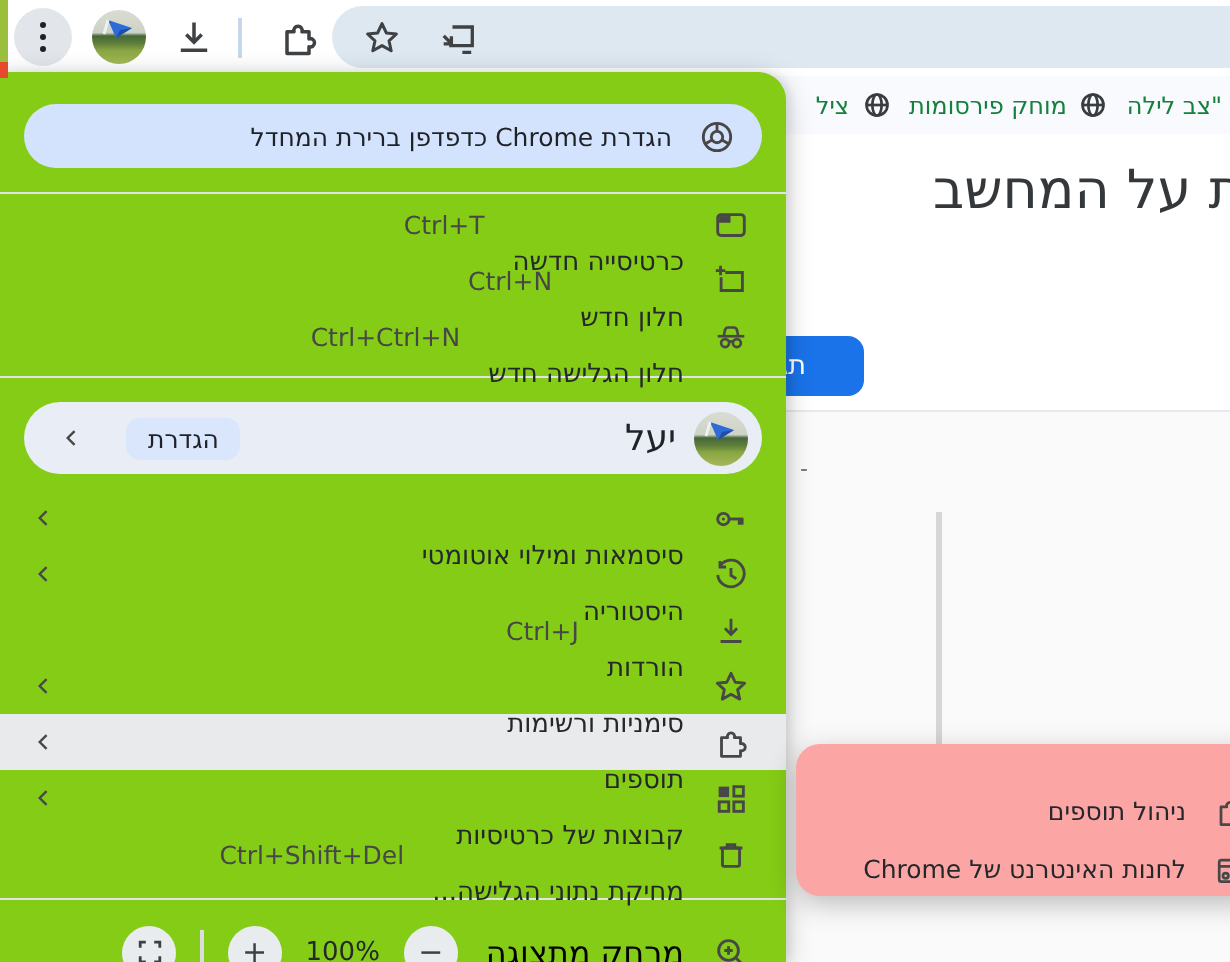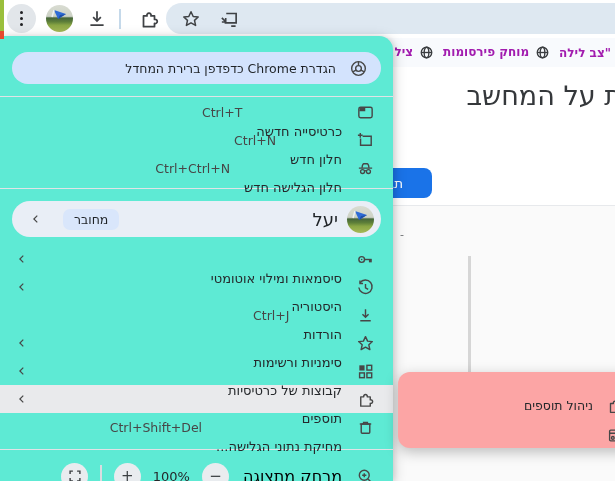--- a/index.html
+++ b/index.html
@@ -22,31 +22,31 @@
                background:linear-gradient(#d9dcd2 0%, #cdd2c6 42%, #47663a 48%, #5d7f39 62%, #8aa644 75%, #a5b957 100%); }
   .tb-avatar svg, .user-avatar svg { position:absolute; left:0; top:0; }
   .tb-icon { position:absolute; top:8px; color:#3f4245; }
   .tb-sep { position:absolute; left:119px; top:9px; width:2px; height:20px; background:#c5d9ea; }
   .omnibox { position:absolute; left:166px; top:3px; width:455px; height:31px; background:#dee8f1;
              border-radius:17px 0 0 17px; display:flex; align-items:center; padding:0 0 0 15px; gap:17px; color:#3f4245; }
 
   
   .bookmarks { position:absolute; left:0; top:38px; width:615px; height:29px; background:#f8fafd; z-index:1;
                display:flex; flex-direction:row-reverse; align-items:center; padding:0 4px; gap:9px; }
-  .bm-item { display:flex; flex-direction:row-reverse; gap:6px; font-size:12px; color:#a21caf; white-space:nowrap;font-weight:bold; }
+  .bm-item { display:flex; flex-direction:row-reverse; align-items:center; gap:6px; font-size:12px; color:#15803d; white-space:nowrap; }
   .page-heading { position:absolute; right:-7px; top:80px; font-size:27px; color:#35383b; white-space:nowrap; z-index:1; }
   .page-button { position:absolute; left:356px; top:168px; width:76px; height:30px; background:#1a73e8; border-radius:8px;
                  color:#fff; font-size:13.5px; display:flex; align-items:center; justify-content:center; z-index:1; }
   .page-hline { position:absolute; left:388px; top:205px; width:227px; height:1px; background:#e7e9ec; z-index:1; }
   .page-lower { position:absolute; left:388px; top:206px; width:227px; height:275px; background:#fafafa; z-index:1; }
   .page-dash { position:absolute; left:400px; top:228px; font-size:11px; color:#6b6e71; z-index:1; }
   .page-vline { position:absolute; left:468px; top:256px; width:2.5px; height:118px; background:#d6d6d6; z-index:1; }
 
   
-  .menu { position:absolute; left:0; top:36px; width:393px; height:445px; background:#5eead4;
+  .menu { position:absolute; left:0; top:36px; width:393px; height:445px; background:#84cc16;
           border-radius:0 14px 0 0; box-shadow:0 3px 14px rgba(0,0,0,.22), 2px 0 5px rgba(0,0,0,.07);
           z-index:10; overflow:hidden; direction:rtl; }
   .default-pill { height:32px; margin:16px 12px 0 12px; background:#d3e3fd; border-radius:16px;
                   display:flex; align-items:center; gap:13px; padding:0 13px; }
   .default-pill .lbl { font-size:12.5px; color:#1f2327; }
   .menu hr { border:none; border-top:1px solid #e1e3e6; }
   .hr1 { margin-top:12px; }
   .hr2 { margin-top:6px; }
   .hr3 { margin-top:8px; }
   .mrow { height:28px; display:flex; align-items:center; padding:0 18px 0 16px; gap:14px; }
@@ -217,21 +217,21 @@
 
     <div class="user-pill">
       <span class="user-avatar">
         <svg width="27" height="27" viewBox="0 0 27 27">
           <polygon points="8,5 20,9 12,14" fill="#2e6bd6"></polygon>
             <polygon points="12,14 14,10 20,9" fill="#1d4fa8"></polygon>
           <path d="M8,5 L6,12" stroke="#eef2f5" stroke-width="1.4" fill="none"></path>
         </svg>
       </span>
       <span class="user-name">יעל</span>
-      <span class="badge">מחובר</span>
+      <span class="badge">הגדרת</span>
       <span class="chev">
         <svg width="12" height="12" viewBox="0 0 14 14" stroke="currentColor" stroke-width="1.4" fill="none">
           <path d="M8.5,3 L4.5,7 L8.5,11"></path>
         </svg>
       </span>
     </div>
 
     <div class="mrow">
       <span class="mico">
         <svg width="19" height="19" viewBox="0 0 20 20" stroke="currentColor" stroke-width="1.5" fill="none">
@@ -278,43 +278,43 @@
           <path d="M10 2.8 L12.2 7.5 17.2 8 13.5 11.4 14.6 16.4 10 13.8 5.4 16.4 6.5 11.4 2.8 8 7.8 7.5 Z" stroke-linejoin="round"></path>
         </svg>
       </span>
       <span class="lbl">סימניות ורשימות</span>
       <span class="end chev">
         <svg width="12" height="12" viewBox="0 0 14 14" stroke="currentColor" stroke-width="1.4" fill="none">
             <path d="M8.5,3 L4.5,7 L8.5,11"></path>
           </svg>
       </span>
     </div>
+    <div class="mrow hl">
+      <span class="mico">
+        <svg width="19" height="19" viewBox="0 0 20 20" stroke="currentColor" stroke-width="1.5" fill="none">
+          <path d="M5,7.2 H8.2 A1.9,1.9 0 1 1 11.8,7.2 H15 V10.4 A1.9,1.9 0 1 1 15,14 V17 H5 Z" stroke-linejoin="round"></path>
+        </svg>
+      </span>
+      <span class="lbl">תוספים</span>
+      <span class="end chev">
+        <svg width="12" height="12" viewBox="0 0 14 14" stroke="currentColor" stroke-width="1.4" fill="none">
+            <path d="M8.5,3 L4.5,7 L8.5,11"></path>
+          </svg>
+      </span>
+    </div>
     <div class="mrow">
       <span class="mico">
         <svg width="19" height="19" viewBox="0 0 20 20" stroke="currentColor" stroke-width="1.5" fill="none">
           <rect x="3.5" y="3.5" width="5.5" height="5.5" fill="currentColor" stroke="none"></rect>
           <rect x="11.5" y="3.5" width="5" height="5"></rect>
             <rect x="3.8" y="11.5" width="5" height="5"></rect>
             <rect x="11.5" y="11.5" width="5" height="5"></rect>
         </svg>
       </span>
       <span class="lbl">קבוצות של כרטיסיות</span>
-      <span class="end chev">
-        <svg width="12" height="12" viewBox="0 0 14 14" stroke="currentColor" stroke-width="1.4" fill="none">
-            <path d="M8.5,3 L4.5,7 L8.5,11"></path>
-          </svg>
-      </span>
-    </div>
-    <div class="mrow hl">
-      <span class="mico">
-        <svg width="19" height="19" viewBox="0 0 20 20" stroke="currentColor" stroke-width="1.5" fill="none">
-          <path d="M5,7.2 H8.2 A1.9,1.9 0 1 1 11.8,7.2 H15 V10.4 A1.9,1.9 0 1 1 15,14 V17 H5 Z" stroke-linejoin="round"></path>
-        </svg>
-      </span>
-      <span class="lbl">תוספים</span>
       <span class="end chev">
         <svg width="12" height="12" viewBox="0 0 14 14" stroke="currentColor" stroke-width="1.4" fill="none">
             <path d="M8.5,3 L4.5,7 L8.5,11"></path>
           </svg>
       </span>
     </div>
     <div class="mrow">
       <span class="mico">
         <svg width="19" height="19" viewBox="0 0 20 20" stroke="currentColor" stroke-width="1.5" fill="none">
           <rect x="5.5" y="6.3" width="9" height="9.7" rx="1"></rect>
@@ -361,16 +361,17 @@
     </div>
     <div class="srow">
       <span class="mico">
         <svg width="18" height="18" viewBox="0 0 20 20" stroke="currentColor" stroke-width="1.5" fill="none">
           <rect x="4" y="4.5" width="12" height="12" rx="1.2"></rect>
             <path d="M4,8 H16"></path>
           <circle cx="7.6" cy="13.2" r="1.5"></circle>
             <path d="M12.5,16 L15.5,12.5"></path>
         </svg>
       </span>
+      <span class="lbl">לחנות האינטרנט של Chrome</span>
     </div>
   </div>
 
 </div>
 
 </body></html>

